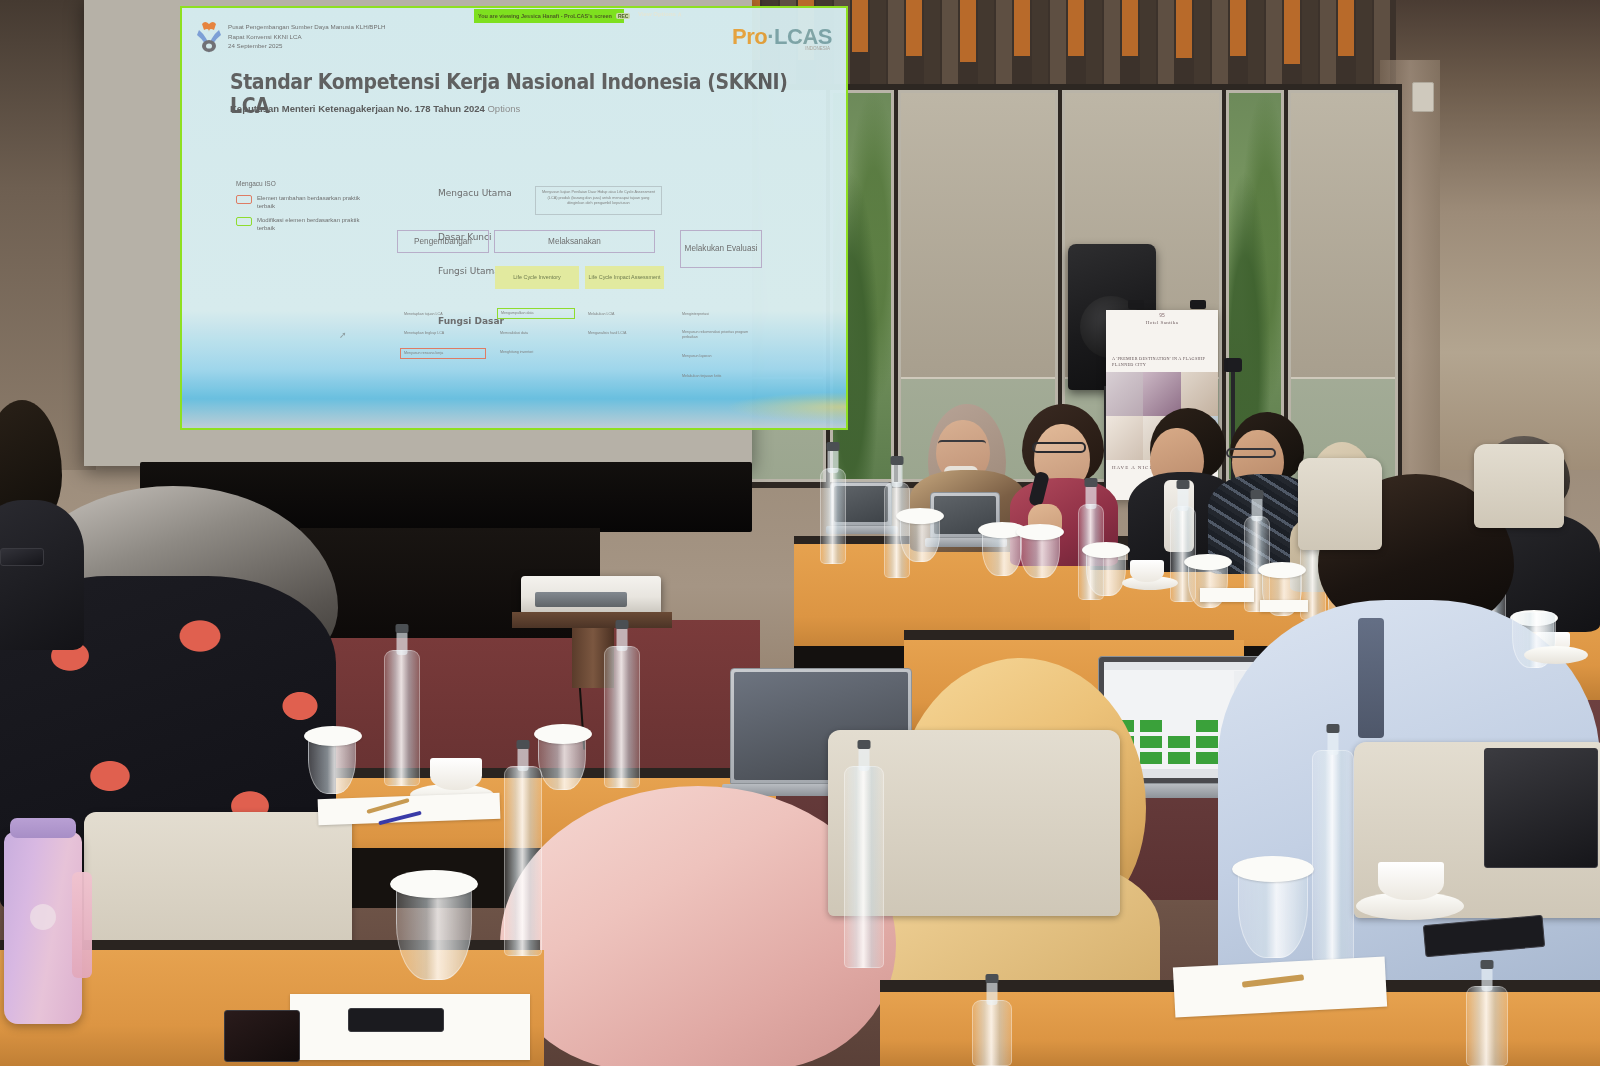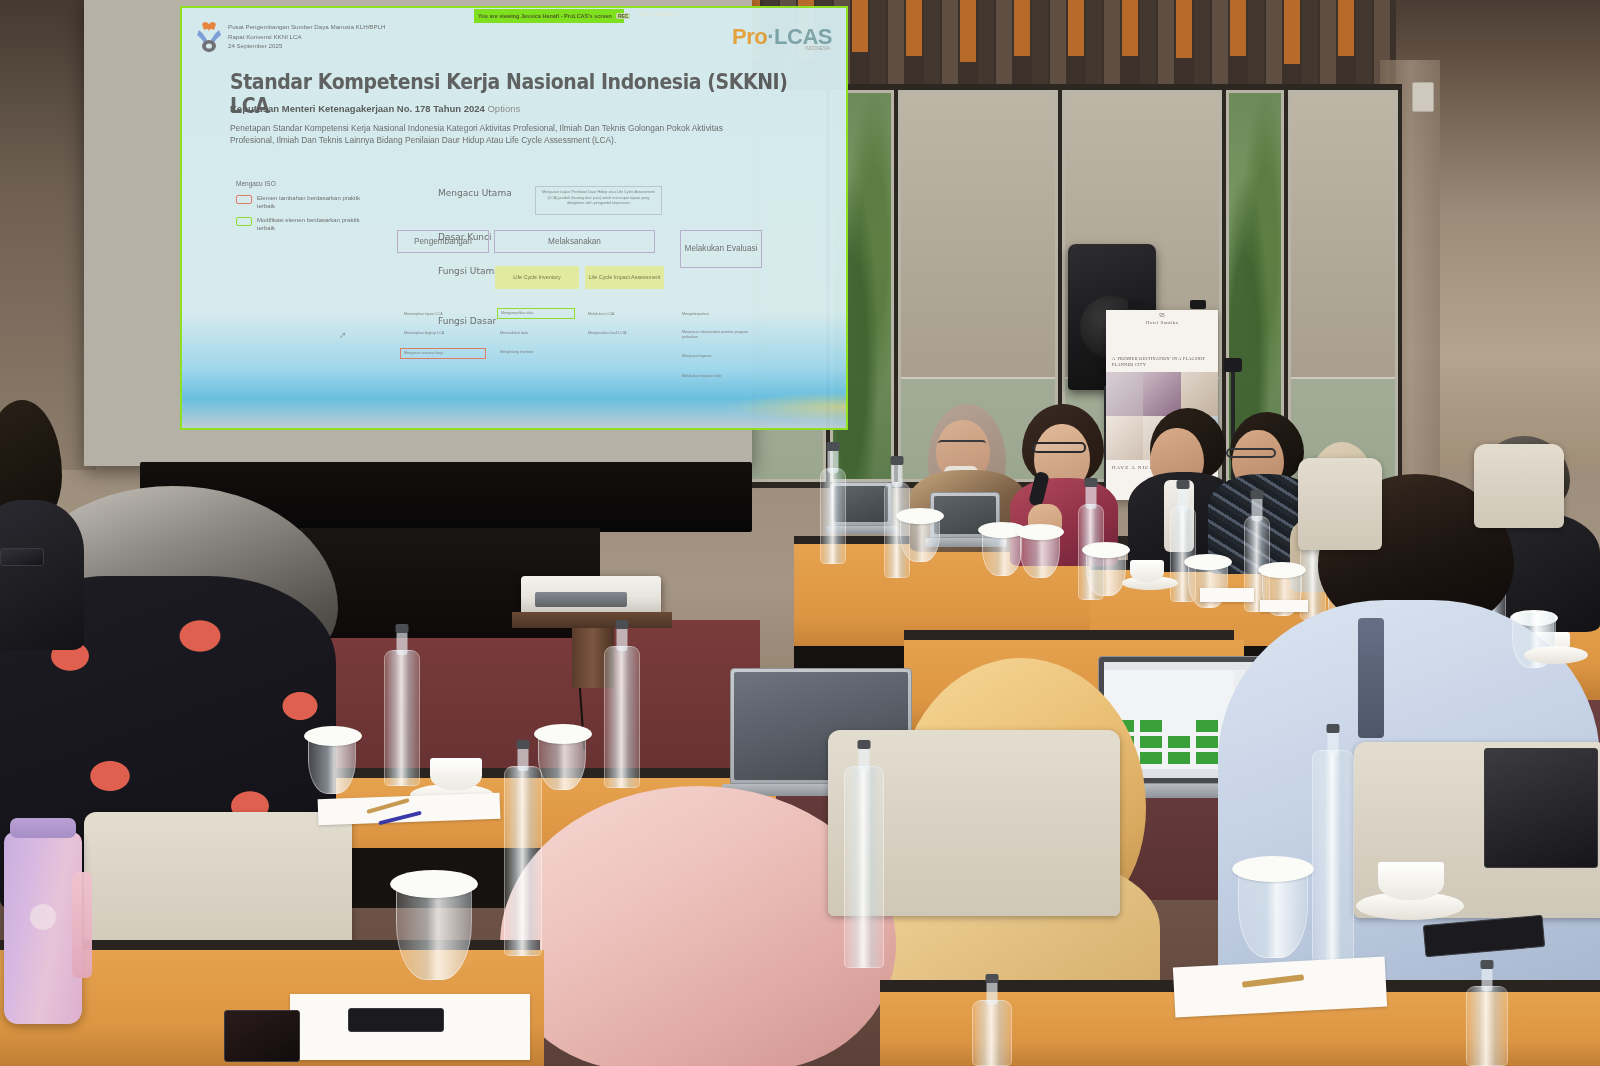--- a/index.html
+++ b/index.html
@@ -498,38 +498,37 @@
         <div class="prolcas">
           <span class="p1">Pro</span><span class="p2">·LCAS</span>
         </div>
         <div class="prolcas-sub">INDONESIA</div>
 
         <div class="slide-title">Standar Kompetensi Kerja Nasional Indonesia (SKKNI) LCA</div>
         <div class="slide-sub1">
           <b>Keputusan Menteri Ketenagakerjaan No. 178 Tahun 2024</b>
           <span class="lt">Options</span>
         </div>
-        <div class="slide-body">Penetapan Standar Kompetensi Kerja Nasional Indonesia Kategori Aktivitas Profesional, Ilmiah Dan Teknis Golongan Pokok Aktivitas Profesional, Ilmiah Dan Teknis Lainnya Bidang Penilaian Daur Hidup Atau Life Cycle Assessment (LCA).</div>
 
         <div class="legend">
           <div class="legend-title">Mengacu ISO</div>
           <div class="legend-row">
             <span class="legend-swatch red"></span>
             <span class="legend-label">Elemen tambahan berdasarkan praktik terbaik</span>
           </div>
           <div class="legend-row">
             <span class="legend-swatch green"></span>
             <span class="legend-label">Modifikasi elemen berdasarkan praktik terbaik</span>
           </div>
         </div>
 
         <div class="row-label" style="left:256px; top:180px;">Mengacu Utama</div>
         <div class="row-label" style="left:256px; top:224px;">Dasar Kunci</div>
         <div class="row-label" style="left:256px; top:258px;">Fungsi Utama</div>
-        <div class="row-label" style="left:256px; top:308px;">Fungsi Dasar</div>
+        <div class="row-label" style="left:256px; top:308px;font-weight:bold;">Fungsi Dasar</div>
 
         <div class="goal-box">Menyusun kajian Penilaian Daur Hidup atau Life Cycle Assessment (LCA) produk (barang dan jasa) untuk mencapai tujuan yang diinginkan oleh pengambil keputusan</div>
 
         <div class="kf-box" style="left:215px; top:222px; width:92px;">Pengembangan</div>
         <div class="kf-box" style="left:312px; top:222px; width:161px;">Melaksanakan</div>
         <div class="kf-box" style="left:498px; top:222px; width:82px; height:38px;">Melakukan Evaluasi</div>
 
         <div class="mf-box" style="left:313px; top:258px; width:84px;">Life Cycle Inventory</div>
         <div class="mf-box" style="left:403px; top:258px; width:79px;">Life Cycle Impact Assessment</div>
 

